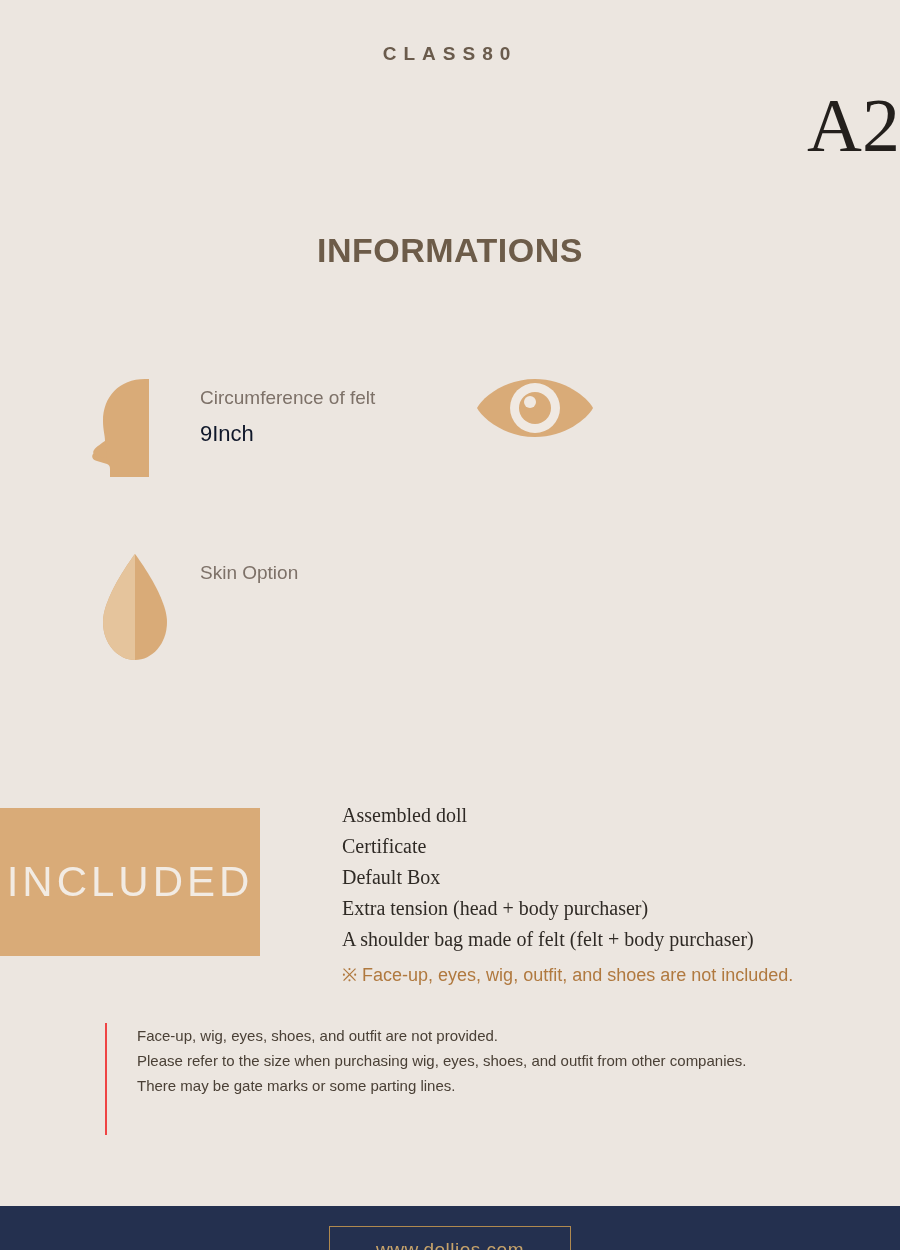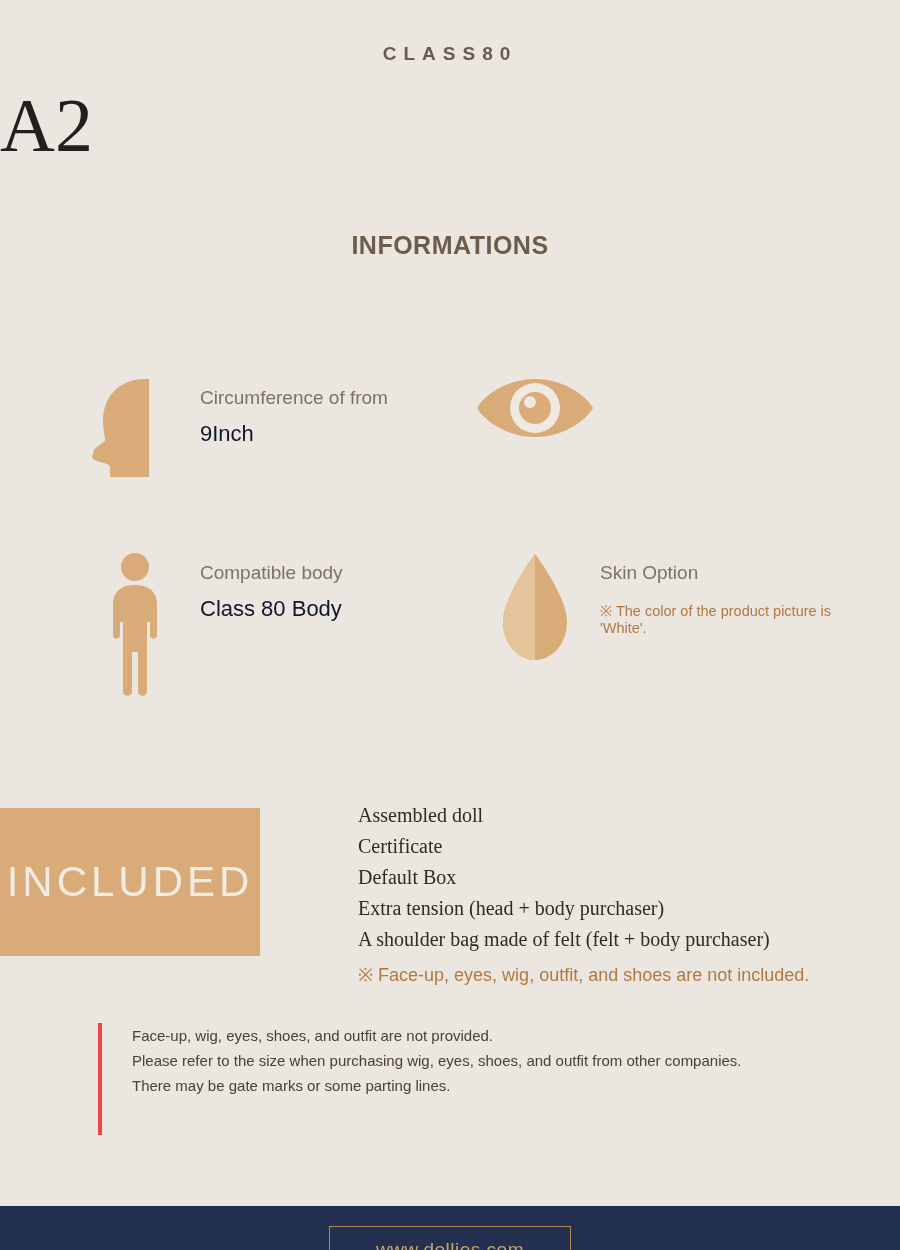--- a/index.html
+++ b/index.html
@@ -25,33 +25,33 @@
   
   .brand {
     text-align: center;
     margin-top: 43px;
     font-size: 19px;
     font-weight: bold;
     letter-spacing: 7px;
     color: #6a5b4c;
   }
   .title {
-    text-align: left;
+    text-align: right;
     margin-top: 22px;
     font-family: "Liberation Serif", serif;
     font-size: 76px;
     line-height: 1;
     color: #231f1c;
     font-weight: normal;
   }
 
   .section-heading {
     text-align: center;
     margin-top: 68px;
-    font-size: 25px;
+    font-size: 34px;
     font-weight: bold;
     letter-spacing: 0.5px;
     color: #6d5c49;
   }
 
   
   .info-grid {
     position: absolute;
     top: 330px;
     left: 70px;
@@ -112,43 +112,43 @@
     justify-content: center;
   }
   .included-badge span {
     color: #f2ebe3;
     font-size: 42px;
     letter-spacing: 4px;
     font-weight: 300;
   }
   .included-list {
     position: absolute;
-    left: 358px;
+    left: 342px;
     top: -8px;
   }
   .included-list .li {
     font-size: 20px;
     line-height: 31px;
     color: #2f2a25;
     font-family: "Liberation Serif", serif;
   }
   .included-warn {
     margin-top: 7px;
     font-size: 18px;
     color: #b0793f;
     font-family: Liberation Sans, sans-serif;
   }
 
   
   .notes {
     position: absolute;
     top: 980px;
-    left: 98px;
+    left: 105px;
     padding-left: 30px;
-    border-left: 4px solid #ef4444;
+    border-left: 2px solid #ef4444;
     height: 112px;
     box-sizing: border-box;
   }
   .notes .n {
     font-size: 15px;
     line-height: 25px;
     color: #4a4036;
   }
 
   
@@ -185,59 +185,46 @@
   <div class="info-grid">
 
     <div class="info-cell">
       <div class="icon-wrap">
         <svg width="92" height="102" viewBox="0 0 92 102" aria-hidden="true">
           <path d="M56 2C30 2 14 20 14 44c0 9 2 14 2 20 0 5-9 9-12 13-2 3 0 6 4 7l10 3c2 1 3 2 3 5v8h39V2z" fill="#d9ab78"></path>
           <path d="M16 64c-3 2-9 6-11 9-2 3 0 5 4 6l9 3z" fill="#d9ab78"></path>
         </svg>
       </div>
       <div class="info-text">
-        <div class="info-label">Circumference of from</div>
+        <div class="info-label">Circumference of felt</div>
         <div class="info-value">9Inch</div>
       </div>
     </div>
 
     <div class="info-cell">
       <div class="icon-wrap">
         <svg width="120" height="62" viewBox="0 0 120 62" aria-hidden="true">
           <path d="M60 2C30 2 8 20 2 31c6 11 28 29 58 29s52-18 58-29C112 20 90 2 60 2z" fill="#d9ab78"></path>
           <ellipse cx="60" cy="31" rx="25" ry="25" fill="#f0e9e2"></ellipse>
           <circle cx="60" cy="31" r="16" fill="#d9ab78"></circle>
           <circle cx="55" cy="25" r="6" fill="#f0e9e2"></circle>
         </svg>
       </div>
     </div>
 
-    <div class="info-cell">
-      <div class="icon-wrap">
-        <svg width="60" height="145" viewBox="0 0 60 145" aria-hidden="true">
-          <circle cx="30" cy="15" r="14" fill="#d9ab78"></circle>
-          <path d="M30 33c-14 0-22 7-22 19v31c0 5 7 5 7 0V70h3v70c0 5 9 5 9 0v-40h6v40c0 5 9 5 9 0V70h3v13c0 5 7 5 7 0V52c0-12-8-19-22-19z" fill="#d9ab78"></path>
-        </svg>
-      </div>
-      <div class="info-text">
-        <div class="info-label">Compatible body</div>
-        <div class="info-value">Class 80 Body</div>
-      </div>
-    </div>
 
     <div class="info-cell">
       <div class="icon-wrap">
         <svg width="72" height="112" viewBox="0 0 72 112" aria-hidden="true">
           <path d="M36 2C36 2 4 44 4 70c0 22 15 38 32 38s32-16 32-38C68 44 36 2 36 2z" fill="#d9ab78"></path>
           <path d="M36 2C36 2 4 44 4 70c0 22 15 38 32 38z" fill="#e5c49c"></path>
         </svg>
       </div>
       <div class="info-text">
         <div class="info-label">Skin Option</div>
-        <div class="info-note">※ The color of the product picture is 'White'.</div>
       </div>
     </div>
 
   </div>
 
   <div class="included-block">
     <div class="included-badge">
       <span>INCLUDED</span>
     </div>
     <div class="included-list">

